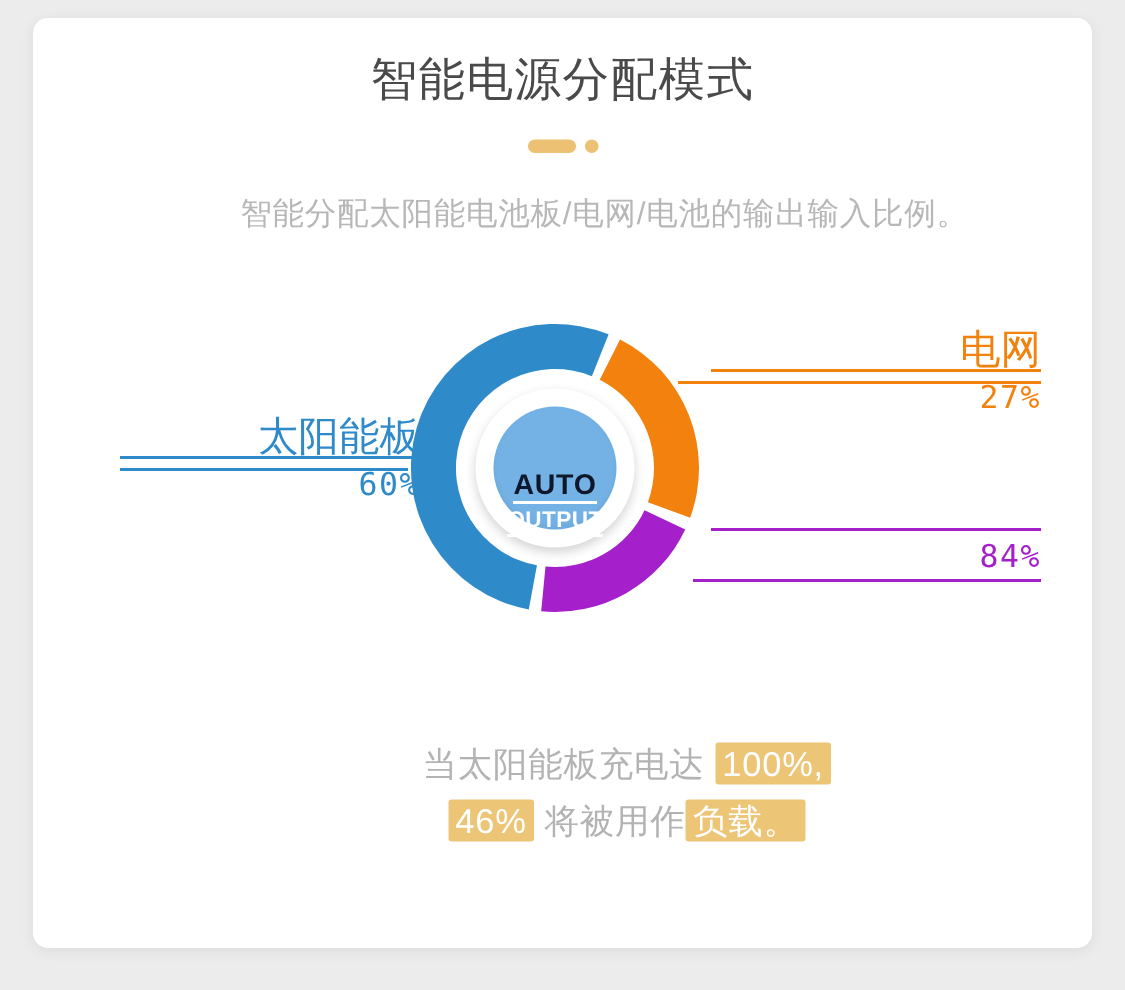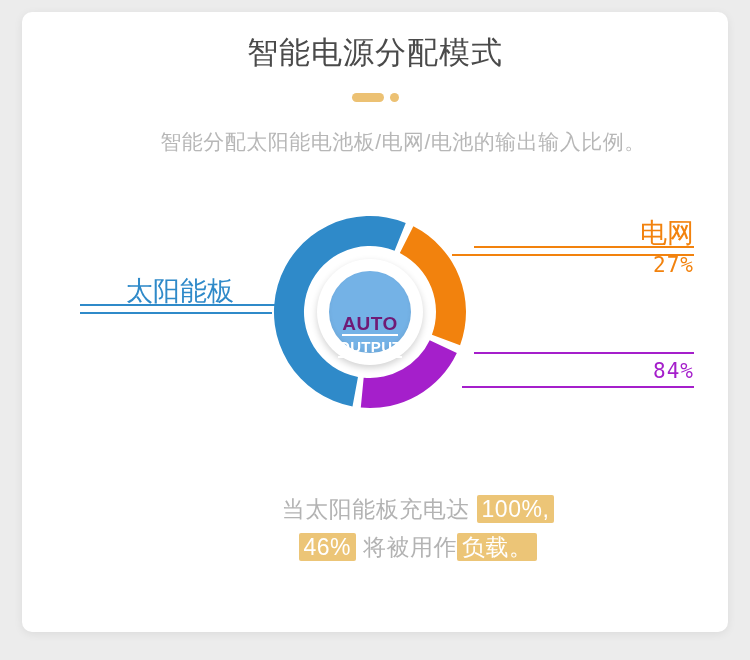--- a/index.html
+++ b/index.html
@@ -110,21 +110,21 @@
     height: 82px;
     border-radius: 50%;
     background: #74b2e6;
     display: flex;
     flex-direction: column;
     align-items: center;
     justify-content: center;
     box-shadow: inset 0 -2px 4px rgba(0,0,0,0.06);
   }
   #center-inner .line1 {
-    color: #701a75;
+    color: #0f172a;
     font-size: 19px;
     font-weight: bold;
     letter-spacing: 0.5px;
     line-height: 19px;
     border-bottom: 2px solid #ffffff;
     padding-bottom: 1px;
     font-family: "Liberation Sans Narrow", "Liberation Sans", sans-serif;
     margin-top: 48px;
   }
   #center-inner .line2 {
@@ -159,21 +159,21 @@
   }
   .callout .rule {
     height: 2px;
     width: 100%;
   }
 
   #callout-solar {
     left: 58px;
     top: 76px;
     width: 200px;
-    text-align: center;
+    text-align: right;
     color: #2f8ac9;
   }
   #callout-solar .rule { background: #2f8ac9; }
 
   #callout-grid {
     left: 452px;
     top: 18px;
     width: 220px;
     text-align: right;
     color: #f2820d;
@@ -257,20 +257,21 @@
         <div id="center-inner">
           <span class="line1">AUTO</span>
           <span class="line2">OUTPUT</span>
         </div>
       </div>
     </div>
 
     <div class="callout" id="callout-solar">
       <div class="name">太阳能板</div>
       <div class="rule"></div>
+      <div class="value">60%</div>
     </div>
 
     <div class="callout" id="callout-grid">
       <div class="name">电网</div>
       <div class="rule"></div>
       <div class="value">27%</div>
     </div>
 
     <div class="callout" id="callout-battery">
       <div class="rule"></div>

